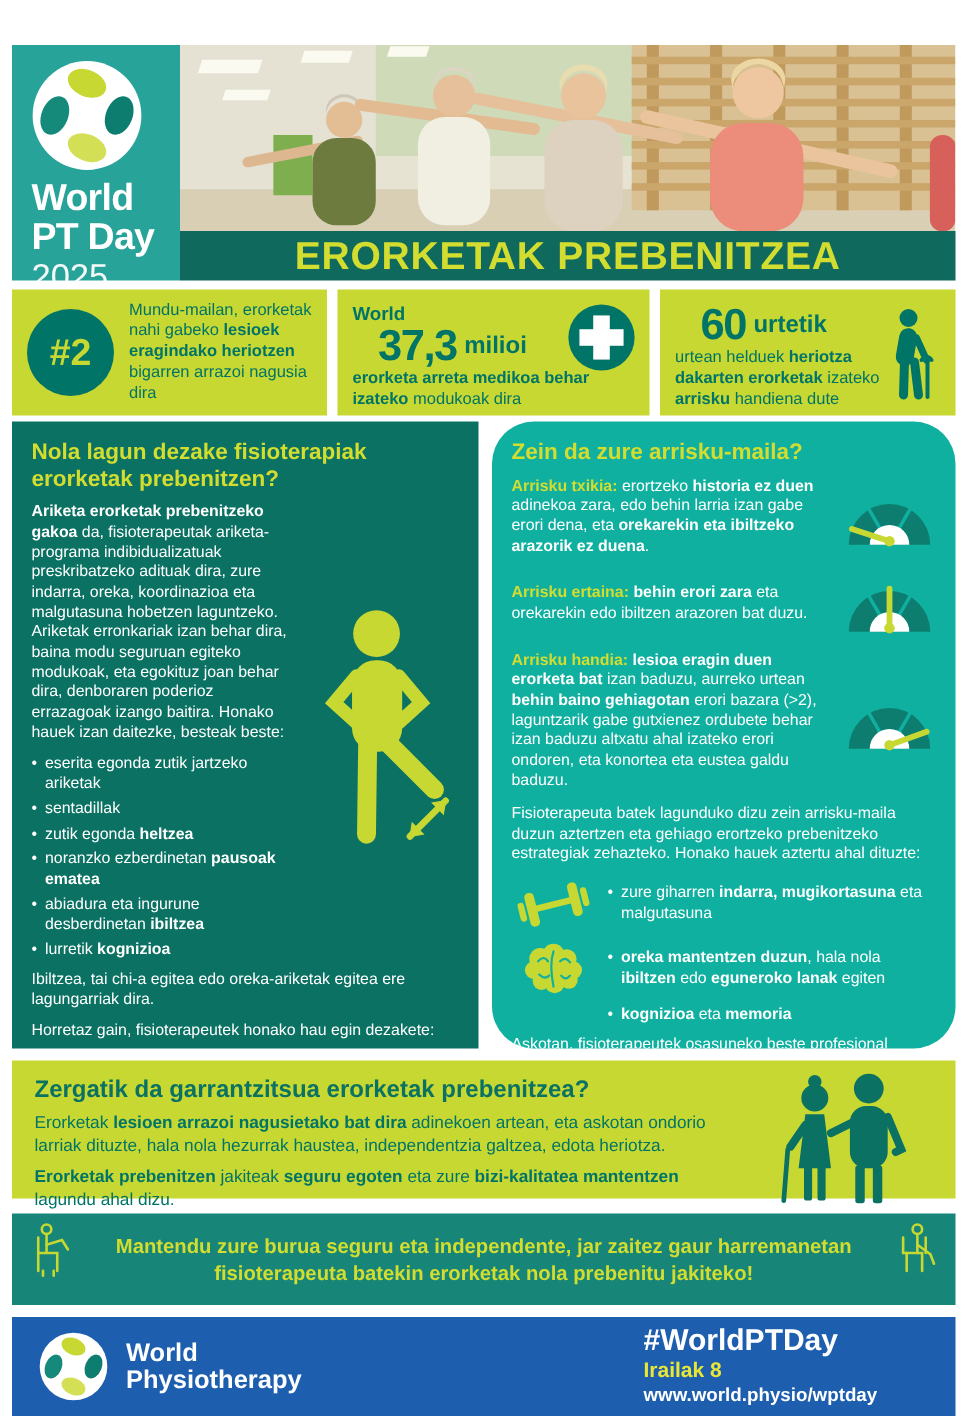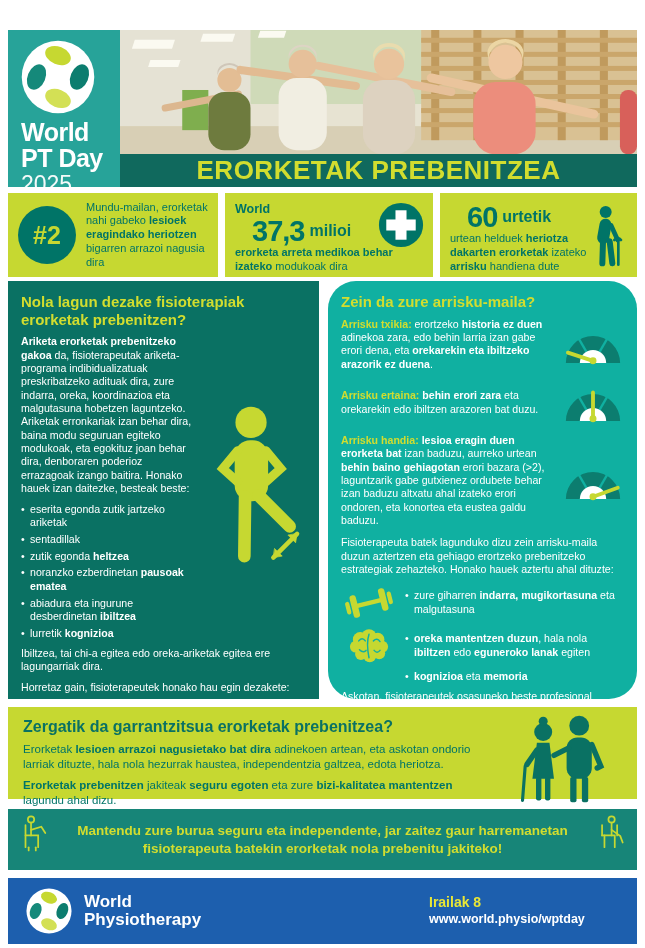--- a/index.html
+++ b/index.html
@@ -427,18 +427,19 @@
       <ellipse cx="50" cy="21" rx="18" ry="12" fill="#c6d831" transform="rotate(22 50 21)"></ellipse>
       <ellipse cx="79" cy="50" rx="12" ry="18" fill="#0c7d6f" transform="rotate(22 79 50)"></ellipse>
       <ellipse cx="50" cy="79" rx="18" ry="12" fill="#d3e055" transform="rotate(22 50 79)"></ellipse>
       <ellipse cx="21" cy="50" rx="12" ry="18" fill="#15897a" transform="rotate(22 21 50)"></ellipse>
     </svg>
     <div class="org-name">
       <div>World</div>
       <div>Physiotherapy</div>
     </div>
     <div class="footer-right">
+      <div class="hashtag">#WorldPTDay</div>
       <div class="pt-date">Irailak 8</div>
       <div class="pt-url">www.world.physio/wptday</div>
     </div>
   </div>
 
 </div>
 
 </body></html>

